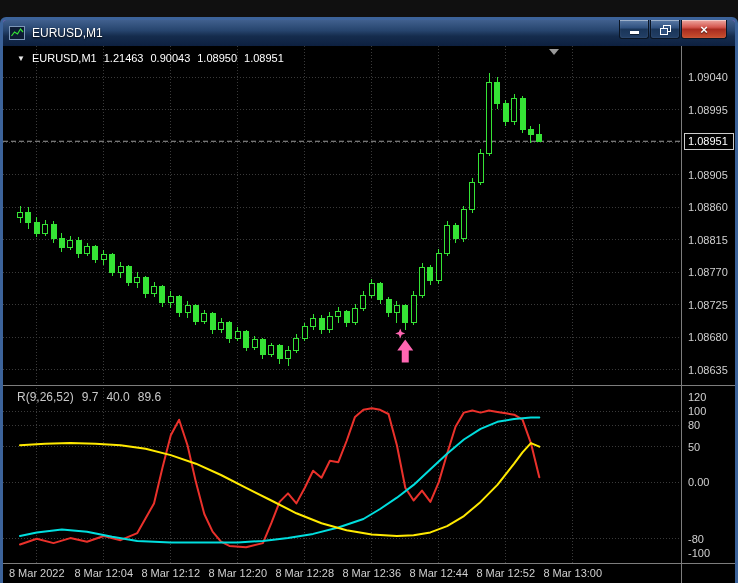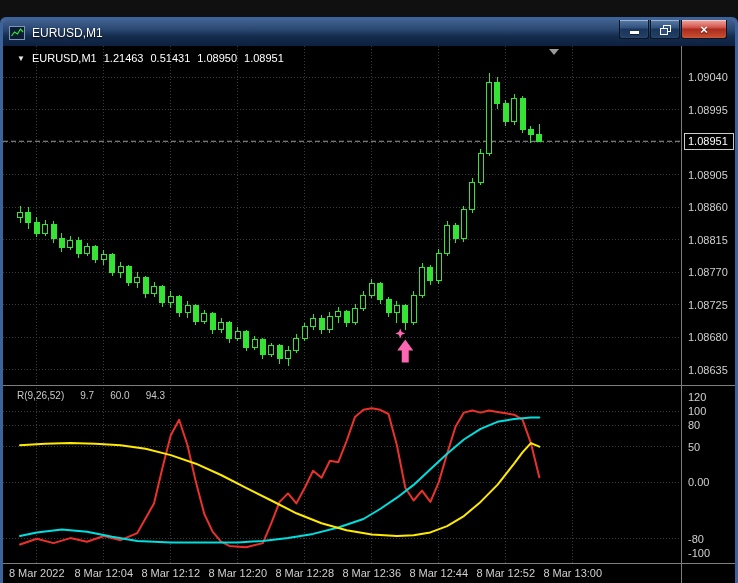--- a/index.html
+++ b/index.html
@@ -31,21 +31,21 @@
   .glyph-restore::after{content:"";position:absolute;left:0;top:3px;width:6px;height:5px;border:1px solid #fff;background:#2e4f7d;}
   .win-btn.close{
     width:44px;color:#fff;font-size:13px;font-weight:bold;line-height:1;
     background:linear-gradient(180deg,#eda8a2 0%,#d4574e 40%,#a92c20 52%,#c9502f 100%);
     text-shadow:0 1px 1px rgba(0,0,0,.6);
   }
   .client{position:relative;width:732px;height:551px;background:#000;}
   svg.chart{position:absolute;left:0;top:0;}
   .ohlc-label{position:absolute;left:14px;top:6px;color:#fff;font-size:11px;display:flex;gap:7px;align-items:center;white-space:nowrap;}
   .ohlc-label .collapse{font-size:8px;color:#e8e8e8;cursor:default;}
-  .ind-label{position:absolute;left:14px;top:344px;color:#c9c9c9;font-size:10px;display:flex;gap:16px;white-space:nowrap;}
+  .ind-label{position:absolute;left:14px;top:344px;color:#c9c9c9;font-size:12px;display:flex;gap:8px;white-space:nowrap;}
 </style>
 </head>
 <body>
 
 <div class="window">
   <div class="titlebar">
     <svg class="win-icon" viewBox="0 0 16 14">
       <rect x="0.5" y="0.5" width="15" height="13" fill="#0d1c33" stroke="#7d97b8"></rect>
       <polyline points="2.5,10 5.5,6 8.5,8 11.5,3 14,6" fill="none" stroke="#35e335" stroke-width="1.2"></polyline>
     </svg>
@@ -252,25 +252,25 @@
         <text x="435.75" y="531" fill="#d0d0d0" font-size="11" text-anchor="middle">8 Mar 12:44</text>
         <text x="502.75" y="531" fill="#d0d0d0" font-size="11" text-anchor="middle">8 Mar 12:52</text>
         <text x="569.75" y="531" fill="#d0d0d0" font-size="11" text-anchor="middle">8 Mar 13:00</text>
         <polygon points="546,3 556,3 551,9" fill="#9a9a9a"></polygon>
       </svg>
 
     <div class="ohlc-label">
       <span class="collapse">▼</span>
       <span>EURUSD,M1</span>
       <span>1.21463</span>
-      <span>0.51431</span>
+      <span>0.90043</span>
       <span>1.08950</span>
       <span>1.08951</span>
     </div>
 
     <div class="ind-label">
       <span>R(9,26,52)</span>
       <span>9.7</span>
-      <span>60.0</span>
-      <span>94.3</span>
+      <span>40.0</span>
+      <span>89.6</span>
     </div>
   </div>
 </div>
 
 </body></html>

